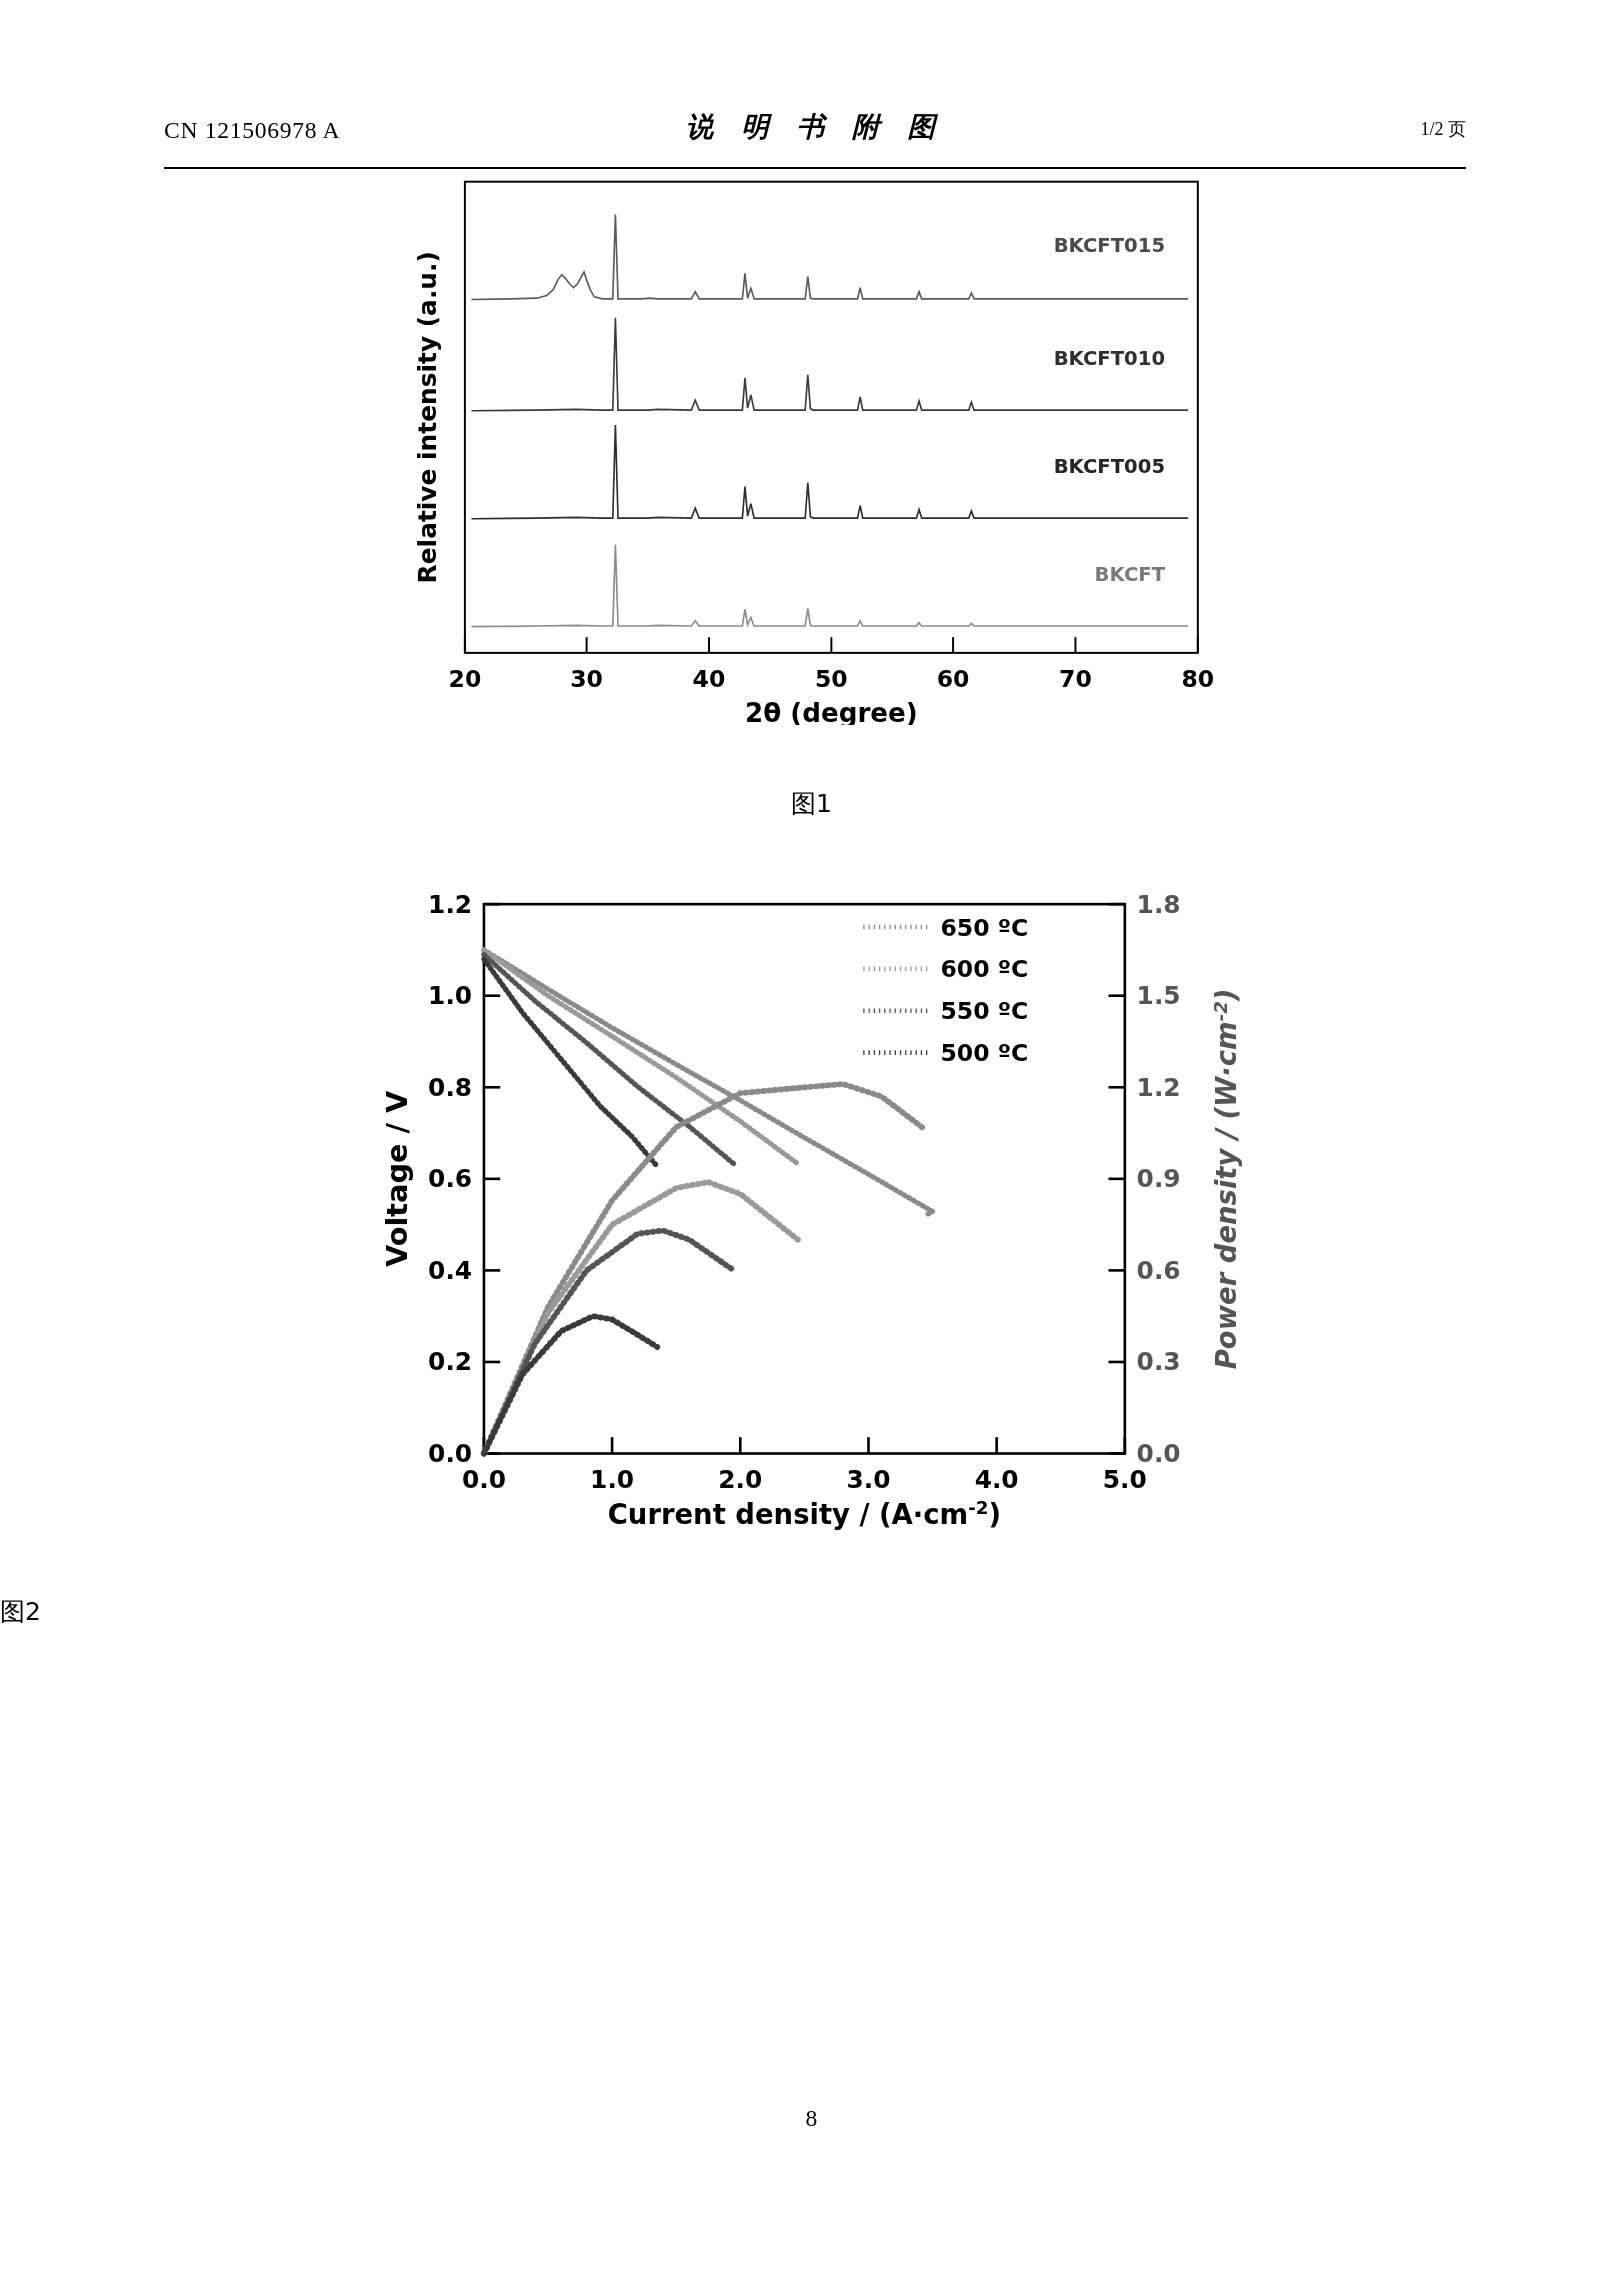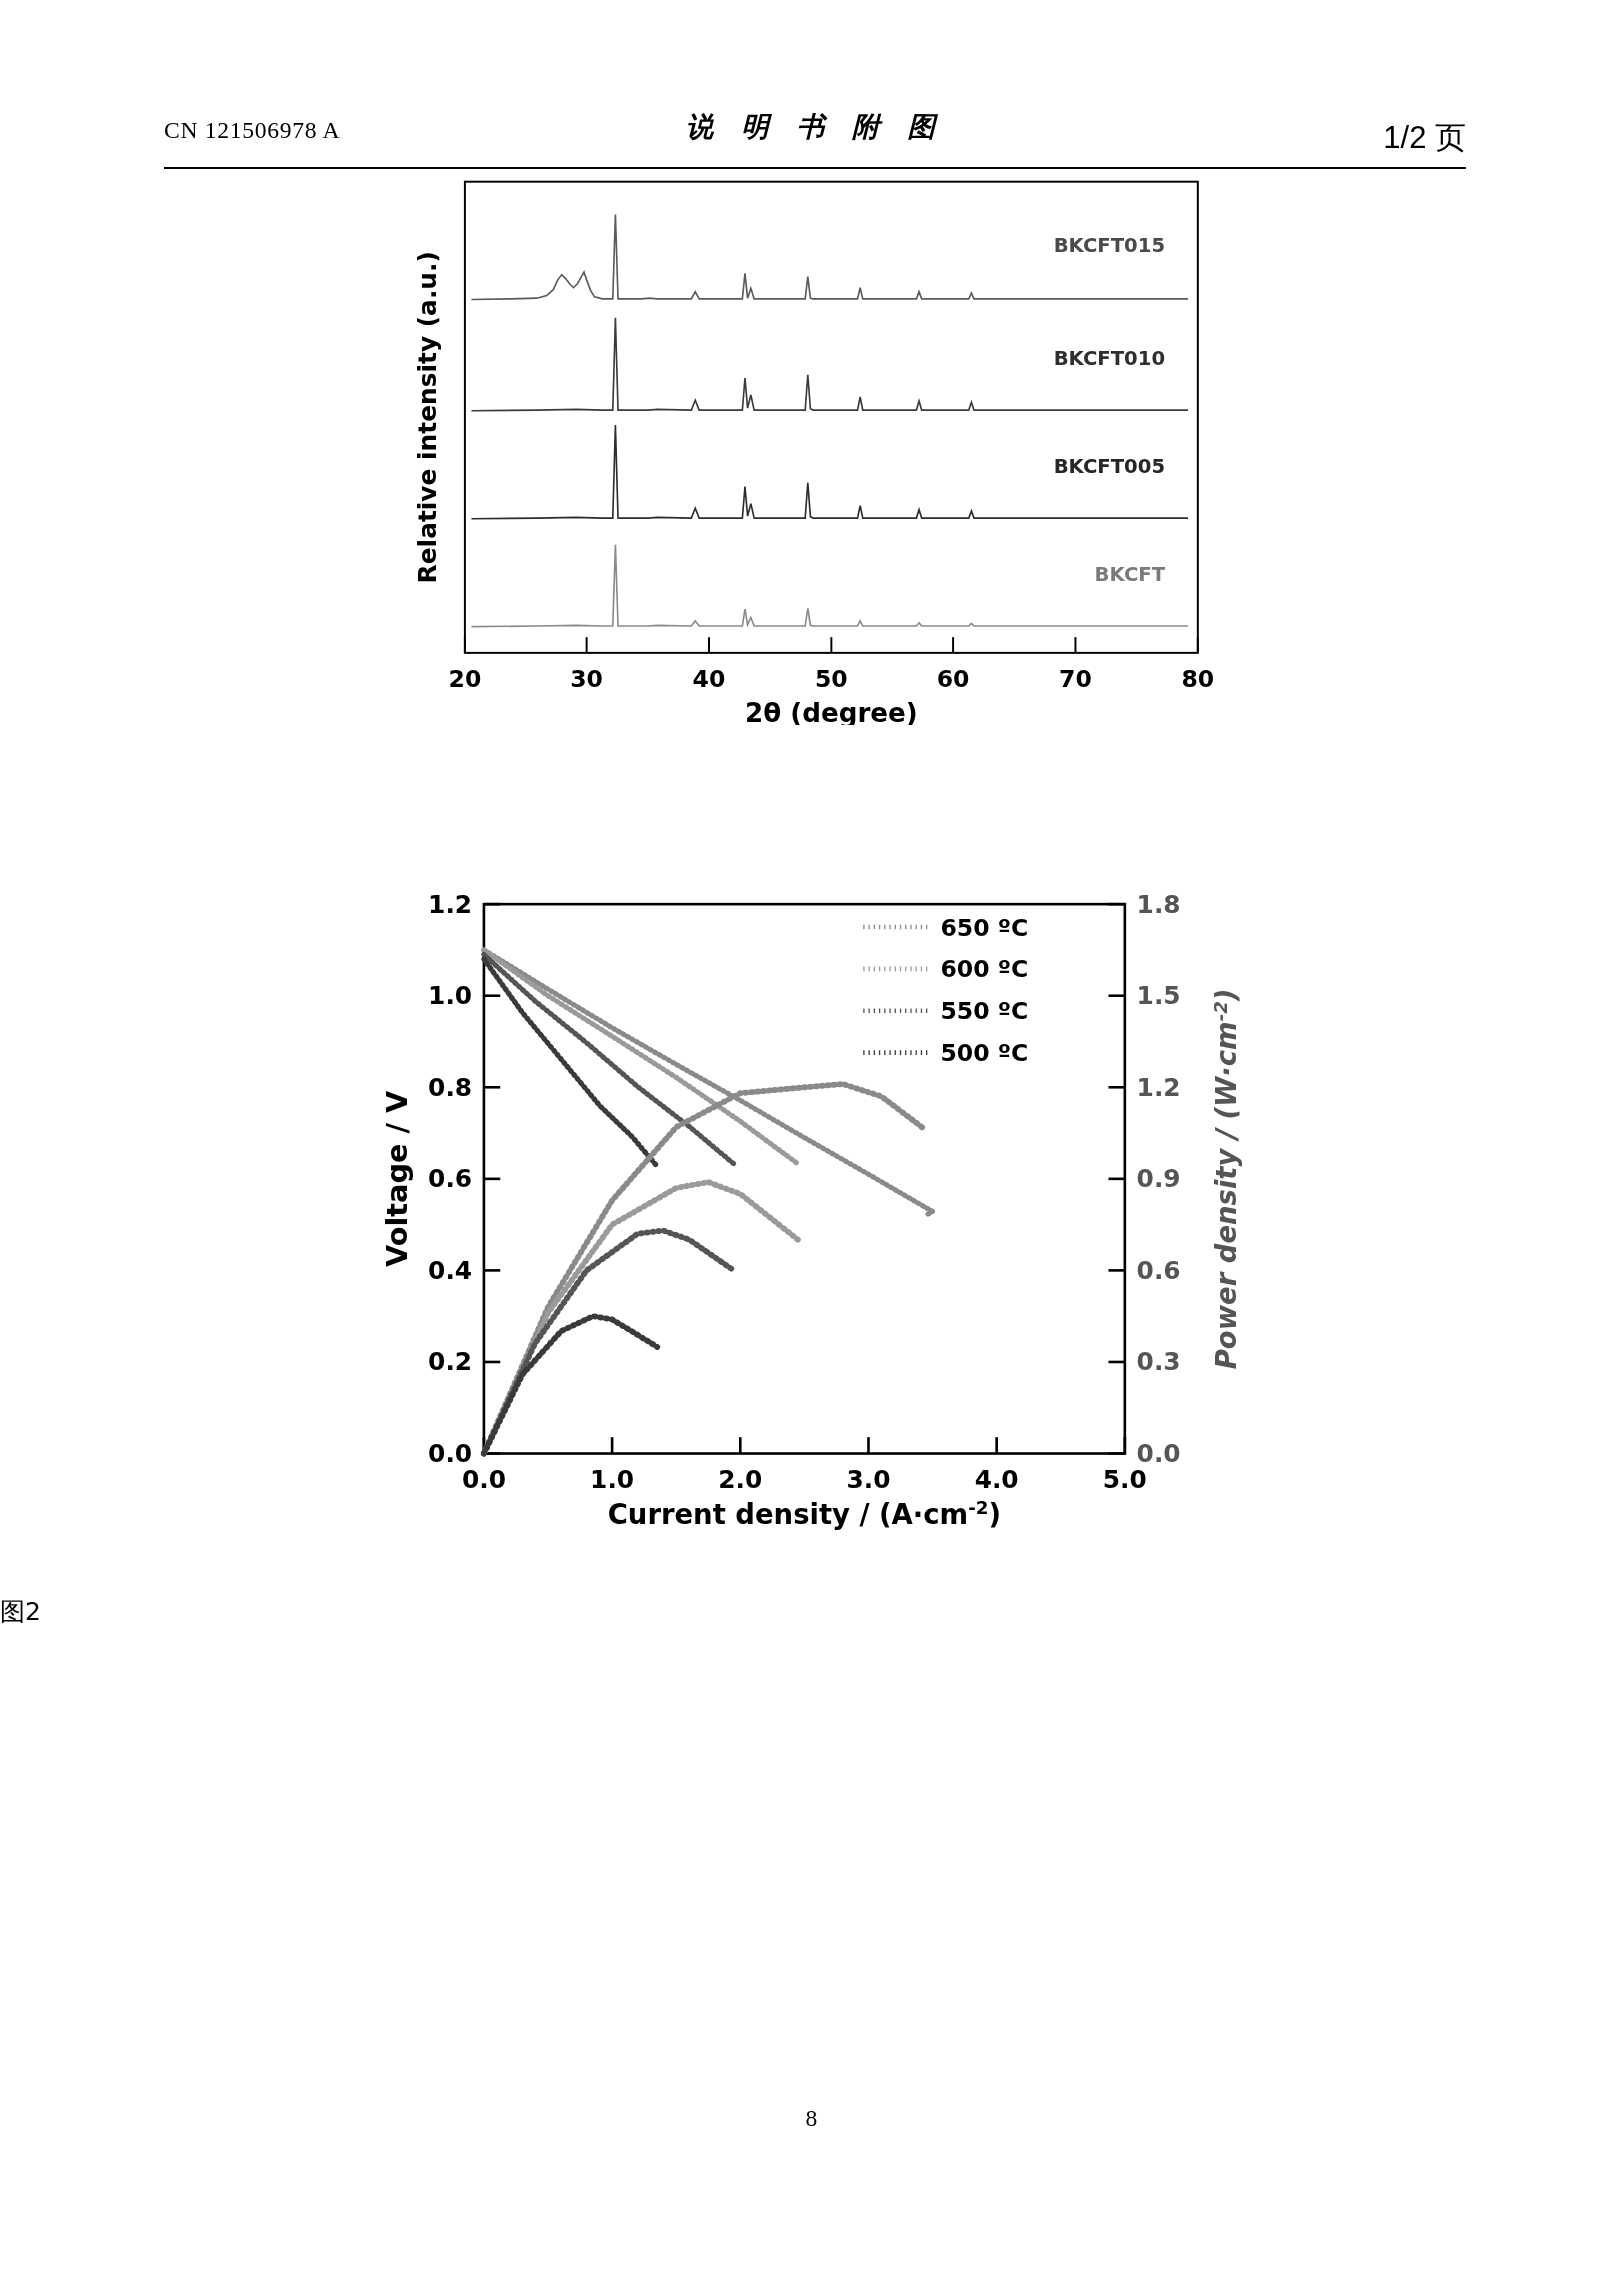--- a/index.html
+++ b/index.html
@@ -24,22 +24,22 @@
     font-size:23.6px; letter-spacing:0.7px;
   }
   .header-center {
     position:absolute; left:0; top:0; width:1302px;
     text-align:center;
     font-family:"DejaVu Sans", sans-serif;
     font-size:27.5px; font-weight:bold; letter-spacing:9.2px;font-style:italic;
   }
   .header-right {
     position:absolute; right:0; top:7.9px;
-    font-family:Liberation Sans, sans-serif;
-    font-size:31px;
+    font-family:Liberation Serif, serif;
+    font-size:18px;
   }
   .header-rule {
     position:absolute; left:164px; top:159px; width:1302px; height:2px;
     background:#000;
   }
   
   #fig1-wrap { position:absolute; left:406px; top:167px; width:818px; height:550px; }
   #fig1-caption {
     position:absolute; left:0; top:779px; width:1623px; text-align:center;
     font-family:"DejaVu Sans", sans-serif; font-size:25px;
@@ -117,20 +117,21 @@
       </g>
 
       <g>
         <path fill="none" stroke="#8a8a8a" stroke-width="2.5" d="M100,690 L200,689 L260,688 L300,689 L316,689 L320,565 L324,689 L370,689 L384,688 L436,689 L442,681 L448,689 L470,689 L514,689 L518,663 L522,687 L527,676 L532,689
                  L610,689 L614,662 L618,688 L622,689 L690,689 L694,681 L698,689 L780,689 L784,684 L788,689 L860,689 L864,685 L868,689 L1000,689 L1100,689 L1195,689"></path>
         <text x="1160" y="620" font-size="30" font-weight="bold" text-anchor="end" fill="#7a7a7a">BKCFT</text>
       </g>
     </svg>
   </div>
 
+  <div id="fig1-caption">图1</div>
 
   <div id="fig2-wrap">
     <svg width="916" height="654" viewBox="0 0 1400 1000">
 
       <rect x="180" y="40" width="980" height="840" fill="none" stroke="#000" stroke-width="4"></rect>
 
       <g stroke="#000" stroke-width="4">
         <line x1="180" y1="880" x2="180" y2="855"></line>
         <line x1="376" y1="880" x2="376" y2="855"></line>
         <line x1="572" y1="880" x2="572" y2="855"></line>

